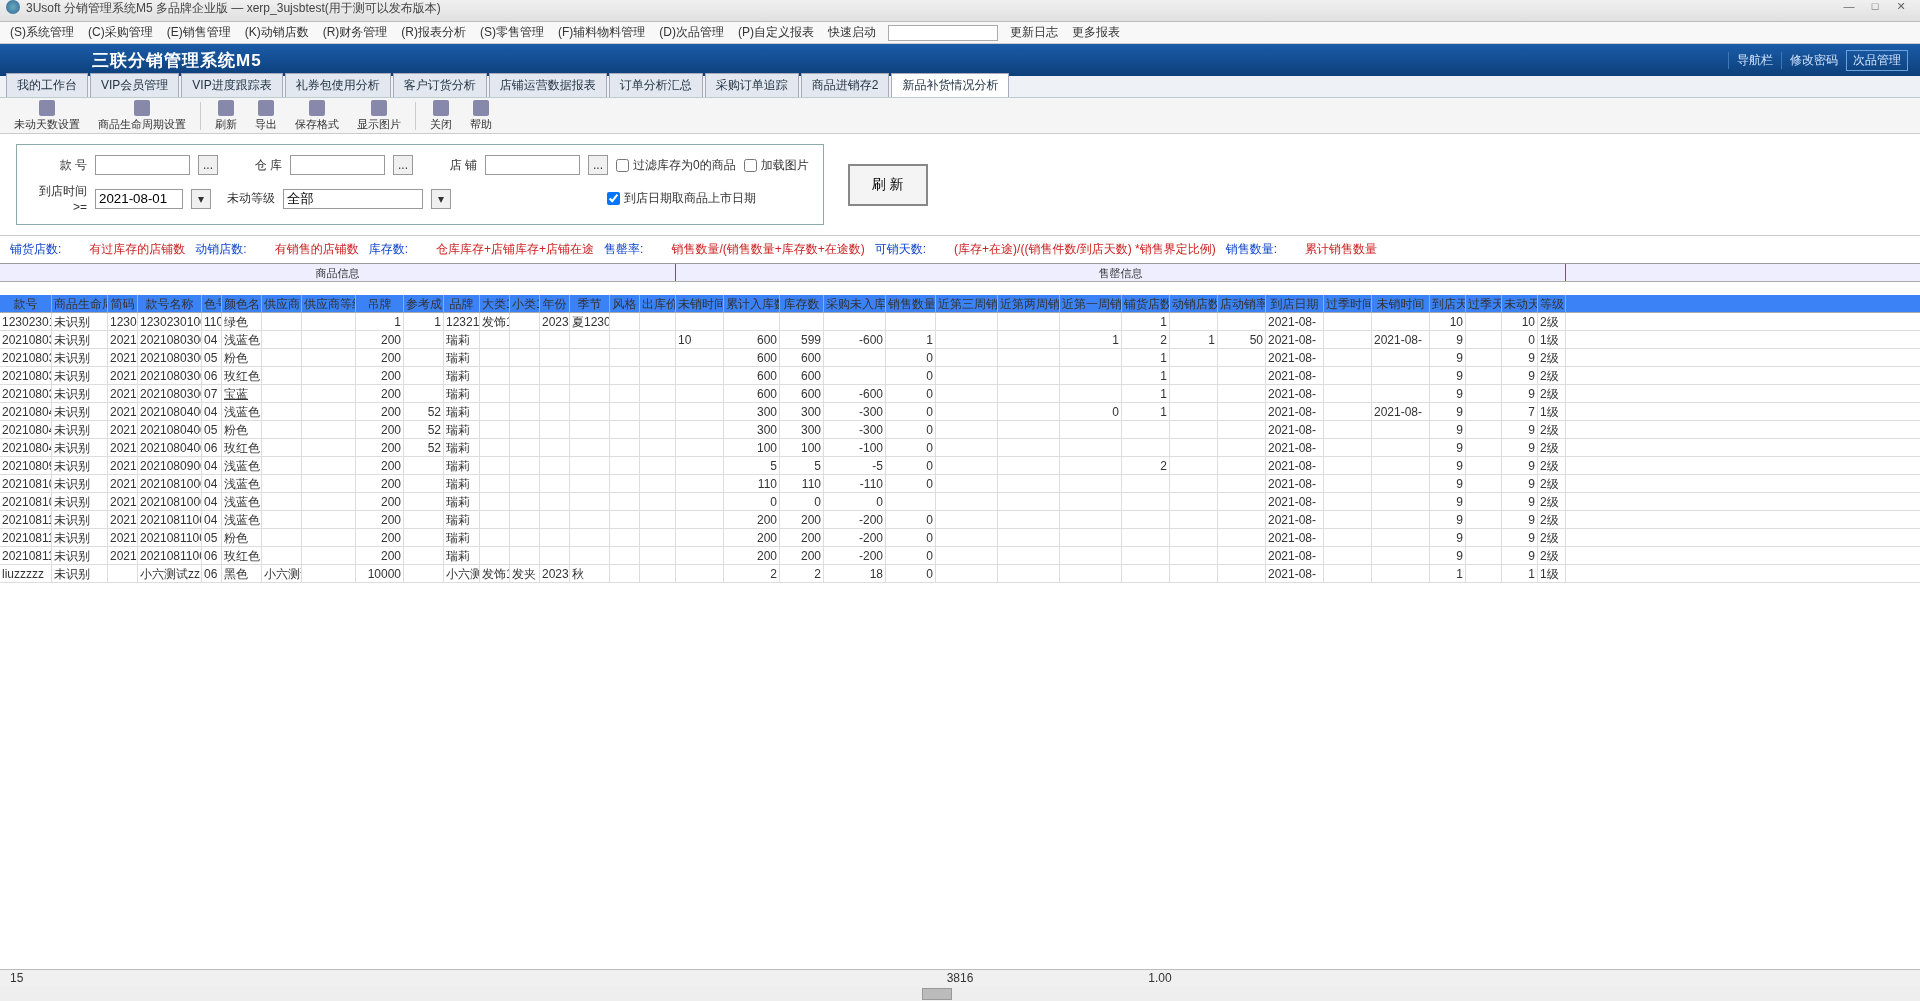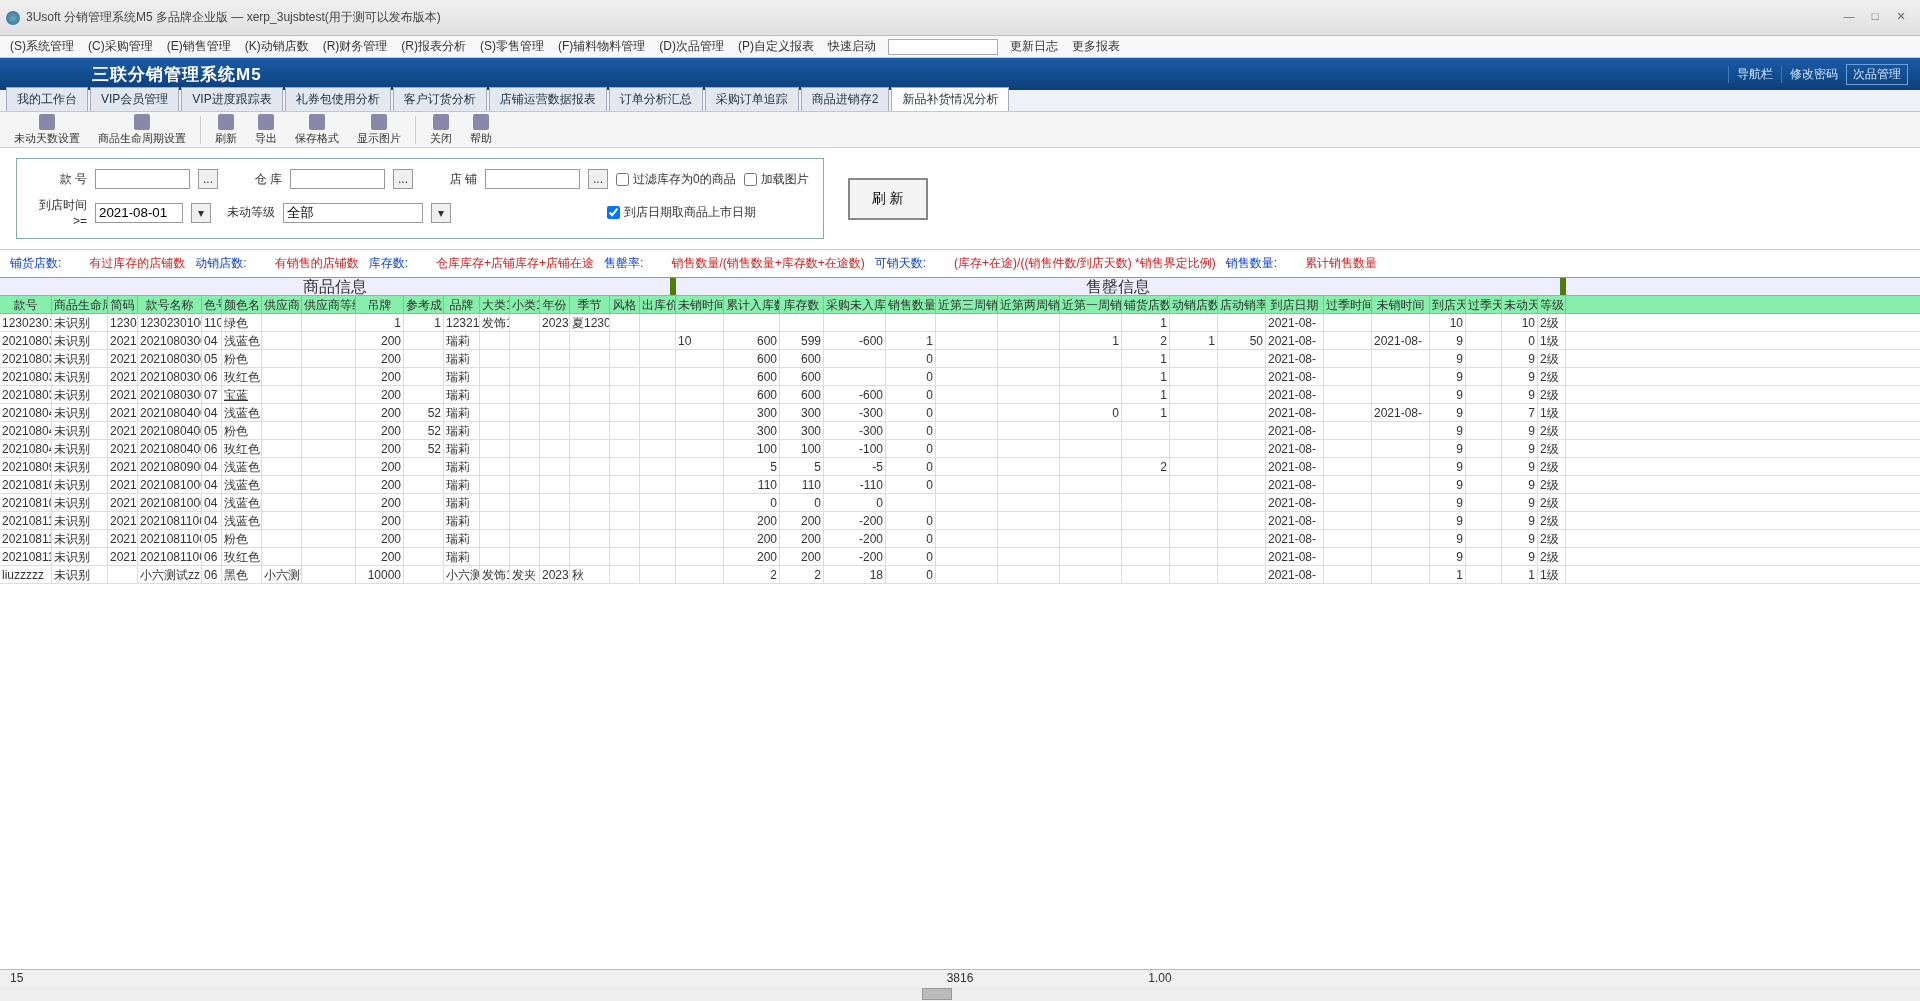--- a/index.html
+++ b/index.html
@@ -1,17 +1,17 @@
 <!DOCTYPE html>
 <html><head>
 <meta charset="utf-8">
 <style>
 * { margin: 0; padding: 0; box-sizing: border-box; font-family: "Microsoft YaHei", SimSun, sans-serif; }
 body { background: #fff; font-size: 12px; color: #333; overflow: hidden; }
-.titlebar { height: 36px; background: linear-gradient(#f0f0f0,#e0e0e0); border-bottom: 1px solid #bbb; display: flex; align-items: center; padding: 0 6px; }
+.titlebar { height: 22px; background: linear-gradient(#f0f0f0,#e0e0e0); border-bottom: 1px solid #bbb; display: flex; align-items: flex-start; padding: 0 6px; }
 .titlebar .icon { width: 14px; height: 14px; border-radius: 50%; background: radial-gradient(#6ab,#369); margin-right: 6px; }
 .titlebar .title { flex: 1; color: #444; }
 .titlebar .winbtn { width: 26px; height: 16px; text-align: center; color: #666; cursor: default; font-size: 11px; }
 .menubar { height: 22px; background: #f8f8f8; border-bottom: 1px solid #ccc; display: flex; align-items: center; padding: 0 4px; gap: 2px; }
 .menubar .menuitem { padding: 2px 6px; color: #333; white-space: nowrap; cursor: default; }
 .menubar .quickinput { width: 110px; height: 16px; border: 1px solid #aaa; margin: 0 4px; }
 .bluebar { height: 32px; background: linear-gradient(#1a5ca8,#0d3f7a); display: flex; align-items: center; padding: 0 12px; color: #fff; }
 .bluebar .logo { font-size: 17px; font-weight: bold; letter-spacing: 1px; margin-left: 80px; }
 .bluebar .spacer { flex: 1; }
 .bluebar .navlink { color: #cfe3ff; padding: 0 8px; border-left: 1px solid #3a78b8; cursor: default; }
@@ -32,23 +32,23 @@
 .finput { height: 20px; border: 1px solid #999; width: 95px; padding: 0 3px; }
 .fbtn { width: 20px; height: 20px; border: 1px solid #999; background: #f0f0f0; text-align: center; line-height: 18px; cursor: default; }
 .fselect { height: 20px; border: 1px solid #999; width: 140px; padding: 0 3px; }
 .fcheck { display: flex; align-items: center; gap: 4px; }
 .refreshbtn { padding: 10px 22px; border: 2px solid #888; background: #f4f4f4; font-size: 14px; cursor: default; position: absolute; right: -80px; top: 10px; }
 .helptext { padding: 4px 10px; font-size: 12px; line-height: 1.6; }
 .helptext .hl { color: #1144cc; margin-right: 28px; }
 .helptext .hv { color: #cc2222; margin-right: 10px; }
 .grid { display: flex; flex-direction: column; border-top: 1px solid #999; }
 .ghead-group { display: flex; height: 18px; background: #eef; border-bottom: 1px solid #aaa; }
-.ghead-group .gg { border-right: 6px solid #4d7c0f; text-align: center; line-height: 18px; font-size: 16px; }
+.ghead-group .gg { border-right: 1px solid #4d7c0f; text-align: center; line-height: 18px; font-size: 11px; }
 .grow { display: flex; height: 18px; border-bottom: 1px solid #ddd; }
-.grow.header { background: #86efac; border-bottom: 1px solid #aaa; }
+.grow.header { background: #3b82f6; border-bottom: 1px solid #aaa; margin-top: 13px; }
 .gcell { border-right: 1px solid #ddd; padding: 0 2px; overflow: hidden; white-space: nowrap; font-size: 12px; line-height: 18px; }
 .grow.header .gcell { border-right: 1px solid #aaa; text-align: center; }
 .gcell.num { text-align: right; }
 .statusbar { position: fixed; bottom: 0; left: 0; right: 0; height: 32px; background: #f0f0f0; border-top: 1px solid #bbb; }
 .statusrow { display: flex; height: 16px; align-items: center; padding: 0 10px; }
 .statusrow .sv { width: 200px; }
 .hscroll { height: 16px; background: #eee; position: relative; }
 .hscroll .thumb { position: absolute; left: 48%; width: 30px; height: 12px; top: 2px; background: #bbb; border: 1px solid #999; }
 </style>
 </head>

